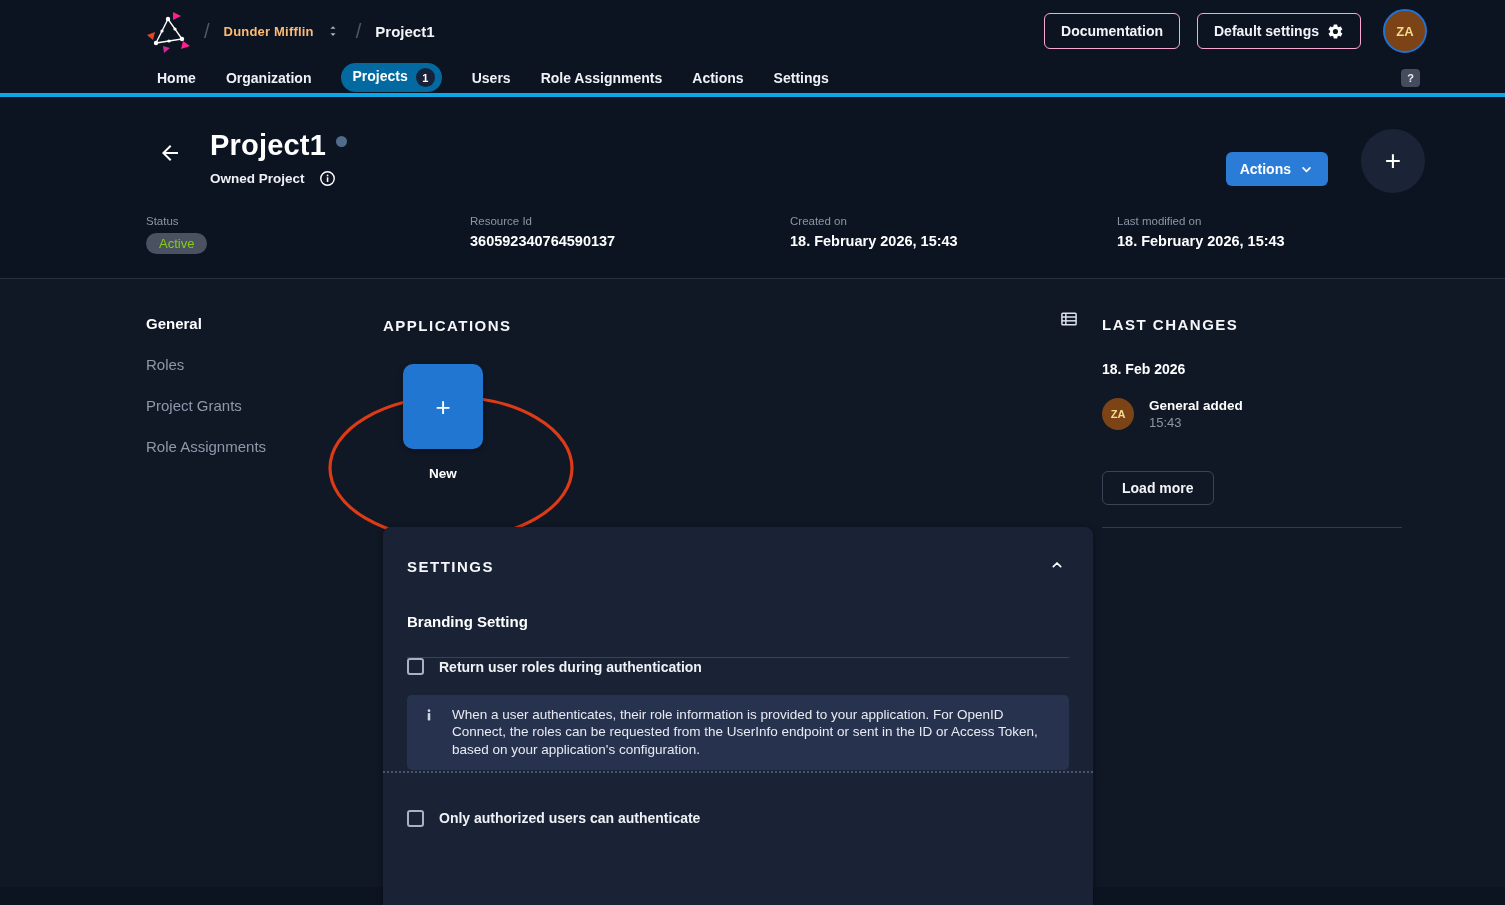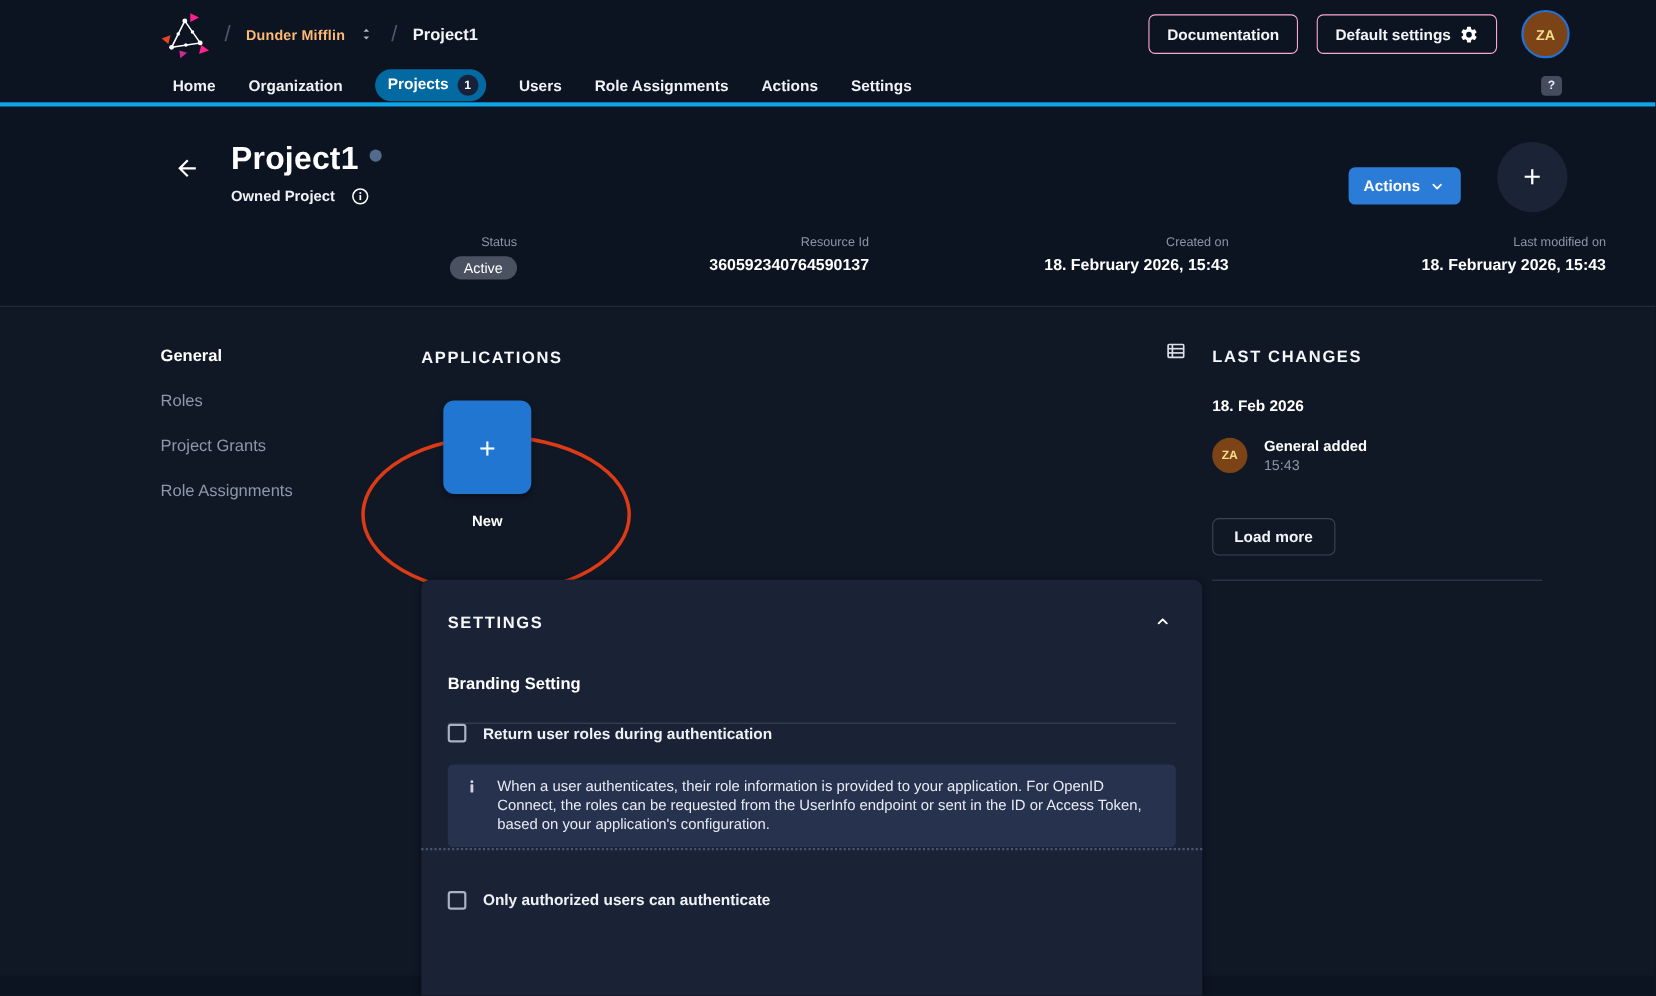--- a/index.html
+++ b/index.html
@@ -64,26 +64,26 @@
   .hero-actions { margin-left:auto; display:flex; align-items:center; gap:33px; }
   .primary-btn {
     background:#2b7cd6; color:#fff; border:none; border-radius:6px;
     font-size:14px; font-weight:700; font-family:inherit; padding:9px 14px;
     display:flex; align-items:center; gap:8px; cursor:pointer; margin-top:16px;
   }
   .fab {
     width:64px; height:64px; border-radius:50%; background:#1b2436; border:none;
     color:#fff; font-size:28px; font-weight:400; cursor:pointer; line-height:1;
   }
-  .meta-row { display:flex; padding:22px 45px 0 146px;text-align:right; }
+  .meta-row { display:flex; padding:22px 80px 0 146px; }
   .meta-col-1 { width:324px; } .meta-col-2 { width:320px; } .meta-col-3 { width:327px; } .meta-col-4 { flex:1; }
   .meta-label { font-size:11.5px; color:#8b95a7; margin-bottom:6px; }
   .meta-value { font-size:14.5px; font-weight:700; color:#fff; }
   .status-badge {
-    display:inline-block; background:#4a5261; color:#ffffff; font-size:13px; font-weight:400;
+    display:inline-block; background:#4a5261; color:#84cc16; font-size:13px; font-weight:400;
     padding:3px 13px; border-radius:20px; cursor:default;
   }
 
   
   .content { position:relative; background:#101826; height:608px; }
 
   .side-nav { position:absolute; left:146px; top:37px; list-style:none; }
   .side-nav li { font-size:15px; color:#8d98aa; margin-bottom:25px; cursor:pointer; line-height:16px; }
   .side-nav li.active { color:#fff; font-weight:700; }
 

